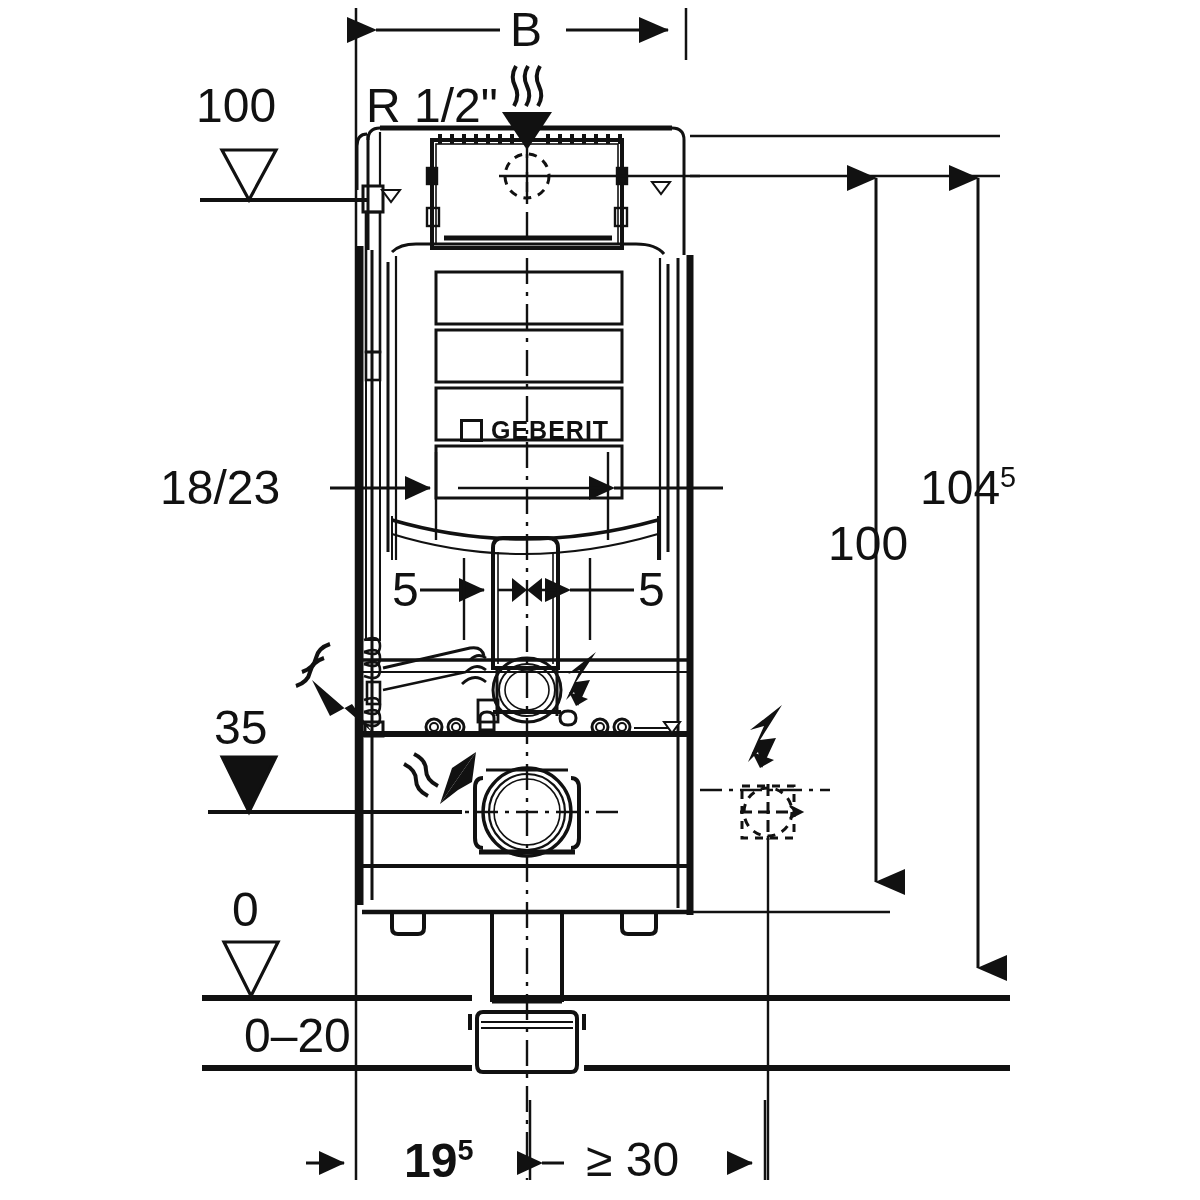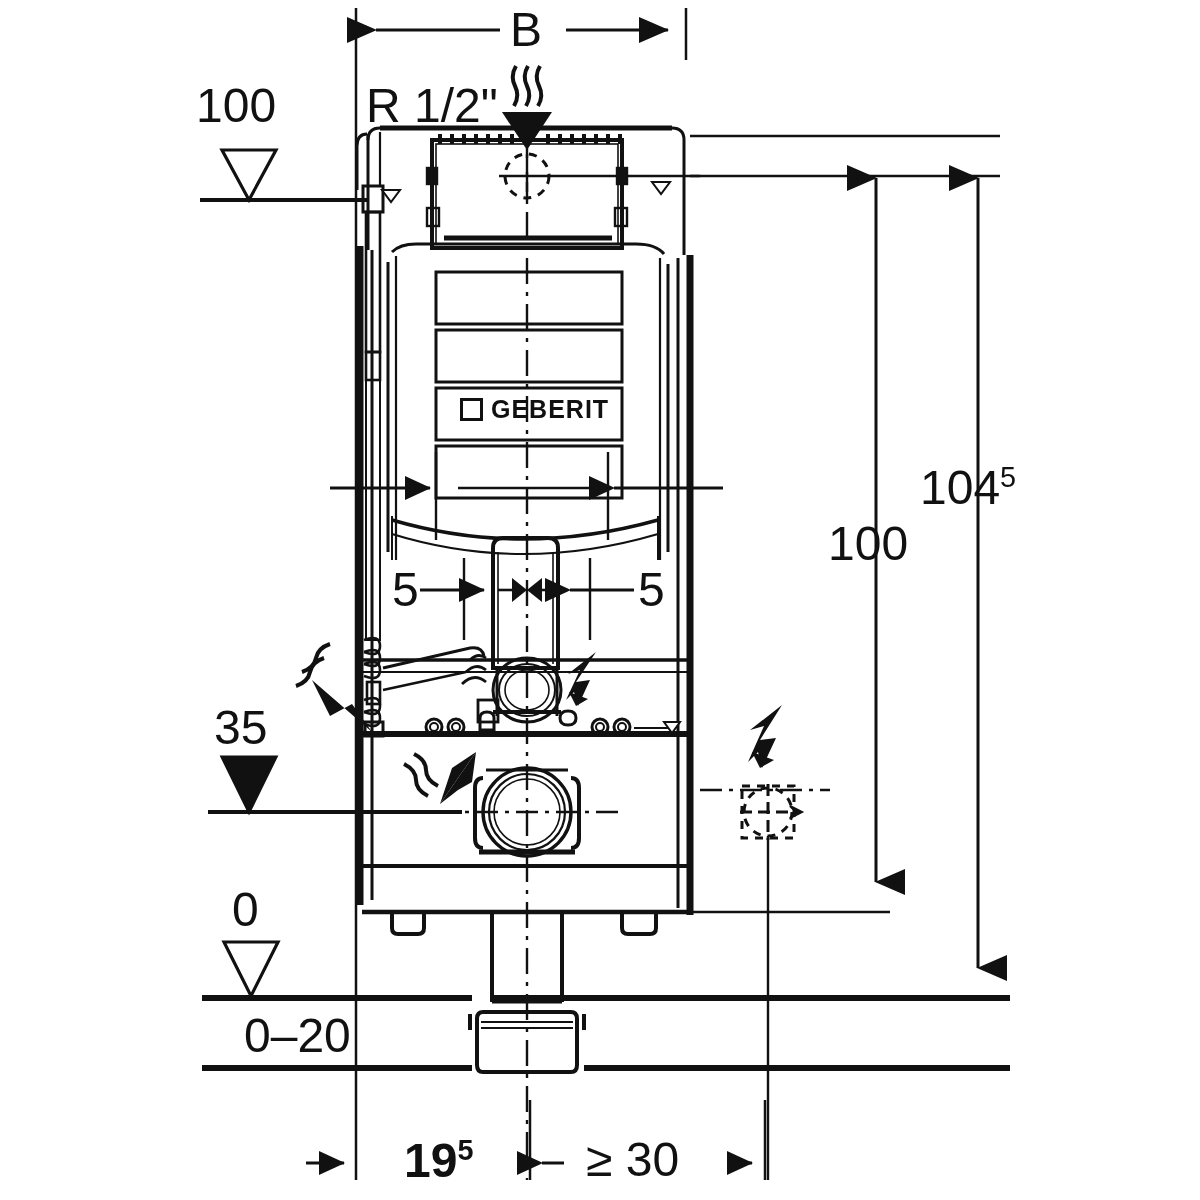--- a/index.html
+++ b/index.html
@@ -336,20 +336,21 @@
 
   </g>
 </svg>
 
 <div class="lbl big" style="left:196px;top:82px;">100</div>
 
 <div class="lbl big" style="left:510px;top:6px;">B</div>
 
 <div class="lbl big" style="left:366px;top:82px;">R 1/2"</div>
 
+<div class="lbl big" style="left:160px;top:464px;">18/23</div>
 
 <div class="lbl big" style="left:392px;top:566px;">5</div>
 
 <div class="lbl big" style="left:638px;top:566px;">5</div>
 
 <div class="lbl big" style="left:214px;top:704px;">35</div>
 
 <div class="lbl big" style="left:232px;top:886px;">0</div>
 
 <div class="lbl big" style="left:196px;top:1012px;margin-left:48px;">0–20</div>
@@ -359,19 +360,19 @@
 <div class="lbl big" style="left:920px;top:463px;">
   <span>104</span><sup>5</sup>
 </div>
 
 <div class="lbl big" style="left:404px;top:1136px;font-weight:bold;">
   <span>19</span><sup>5</sup>
 </div>
 
 <div class="lbl big" style="left:586px;top:1136px;">≥ 30</div>
 
-<div style="position:absolute;left:460px;top:395px;display:flex;align-items:center;gap:8px;">
+<div style="position:absolute;left:460px;top:416px;display:flex;align-items:center;gap:8px;">
   <span style="display:inline-block;width:17px;height:17px;border:3px solid #111;"></span>
   <span style="font-size:25px;font-weight:bold;letter-spacing:1px;color:#111;
                font-family:'Liberation Sans',sans-serif;">GEBERIT</span>
 </div>
 
 </div>
 
 </body></html>

